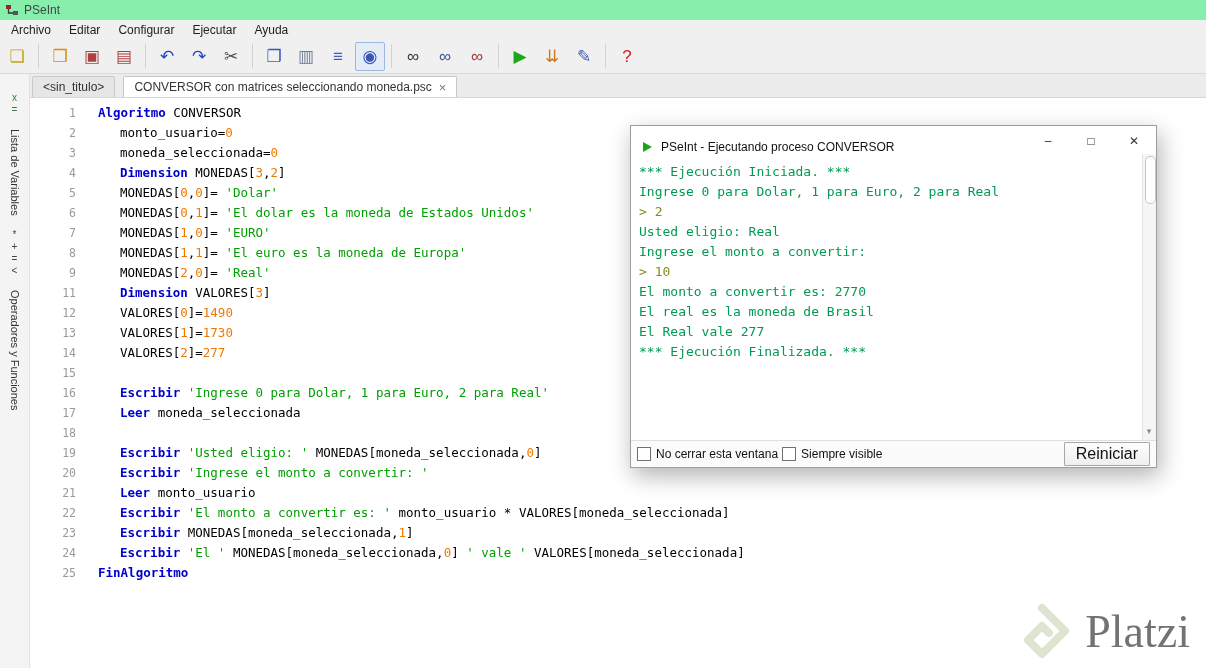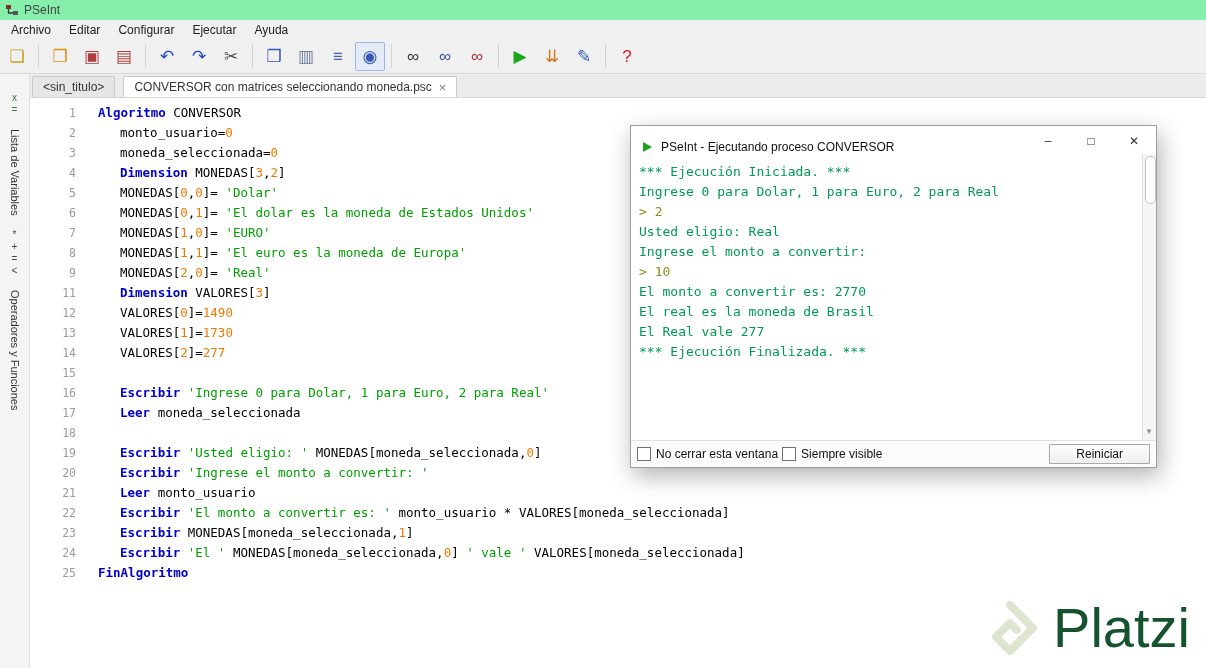--- a/index.html
+++ b/index.html
@@ -47,24 +47,24 @@
   .console{flex:1;padding:8px 8px 0 8px;font-family:"DejaVu Sans Mono",monospace;font-size:13px;line-height:20px;overflow:hidden;}
   .cline.out,.cline.status{color:var(--console-text,#009a53);}
   .cline.in{color:var(--console-input,#8b8b1a);}
   .scrolltrack{width:13px;flex:none;background:#f5f5f5;border-left:1px solid #e4e4e4;position:relative;}
   .scrollthumb{position:absolute;top:2px;left:2px;width:9px;height:46px;background:#fdfdfd;border:1px solid #c6c6c6;border-radius:5px;}
   .scrollarrow{position:absolute;bottom:2px;left:0;width:12px;height:14px;display:flex;align-items:center;justify-content:center;color:#8a8a8a;font-size:9px;}
   .runfooter{height:26px;flex:none;border-top:1px solid #e0e0e0;background:#fbfbfb;display:flex;align-items:center;padding:0 6px;font-size:12px;color:#111;}
   .cbs{display:flex;align-items:center;gap:4px;}
   .cbwrap{display:flex;align-items:center;gap:5px;cursor:default;}
   .cb{width:12px;height:12px;flex:none;background:#fff;border:1px solid #707070;}
-  .reiniciar{margin-left:auto;border:1px solid #a8a8a8;background:linear-gradient(#fdfdfd,#efefef);padding:2px 26px;font-size:12px;font-family:"Liberation Sans",sans-serif;color:#111;border-radius:1px;}
+  .reiniciar{margin-left:auto;border:1px solid #a8a8a8;background:linear-gradient(#fdfdfd,#efefef);padding:2px 11px;font-size:16px;font-family:"Liberation Sans",sans-serif;color:#111;border-radius:1px;}
   
   .watermark{position:absolute;right:16px;bottom:8px;display:flex;align-items:center;gap:14px;z-index:1;}
-  .watermark .wtext{font-size:56px;color:#14532d;letter-spacing:0px;font-family:Liberation Sans, sans-serif;}
+  .watermark .wtext{font-size:46px;color:#737373;letter-spacing:0px;font-family:Liberation Serif, serif;}
 </style>
 </head>
 <body>
 
 <div class="titlebar">
   <svg width="14" height="14" viewBox="0 0 14 14">
     <rect x="1" y="2" width="5" height="4" fill="#8a2b2b"></rect>
     <rect x="8" y="8" width="5" height="4" fill="#555555"></rect>
     <path d="M3.5 6 L3.5 10 L8 10" stroke="#333" stroke-width="1.3" fill="none"></path>
   </svg>

